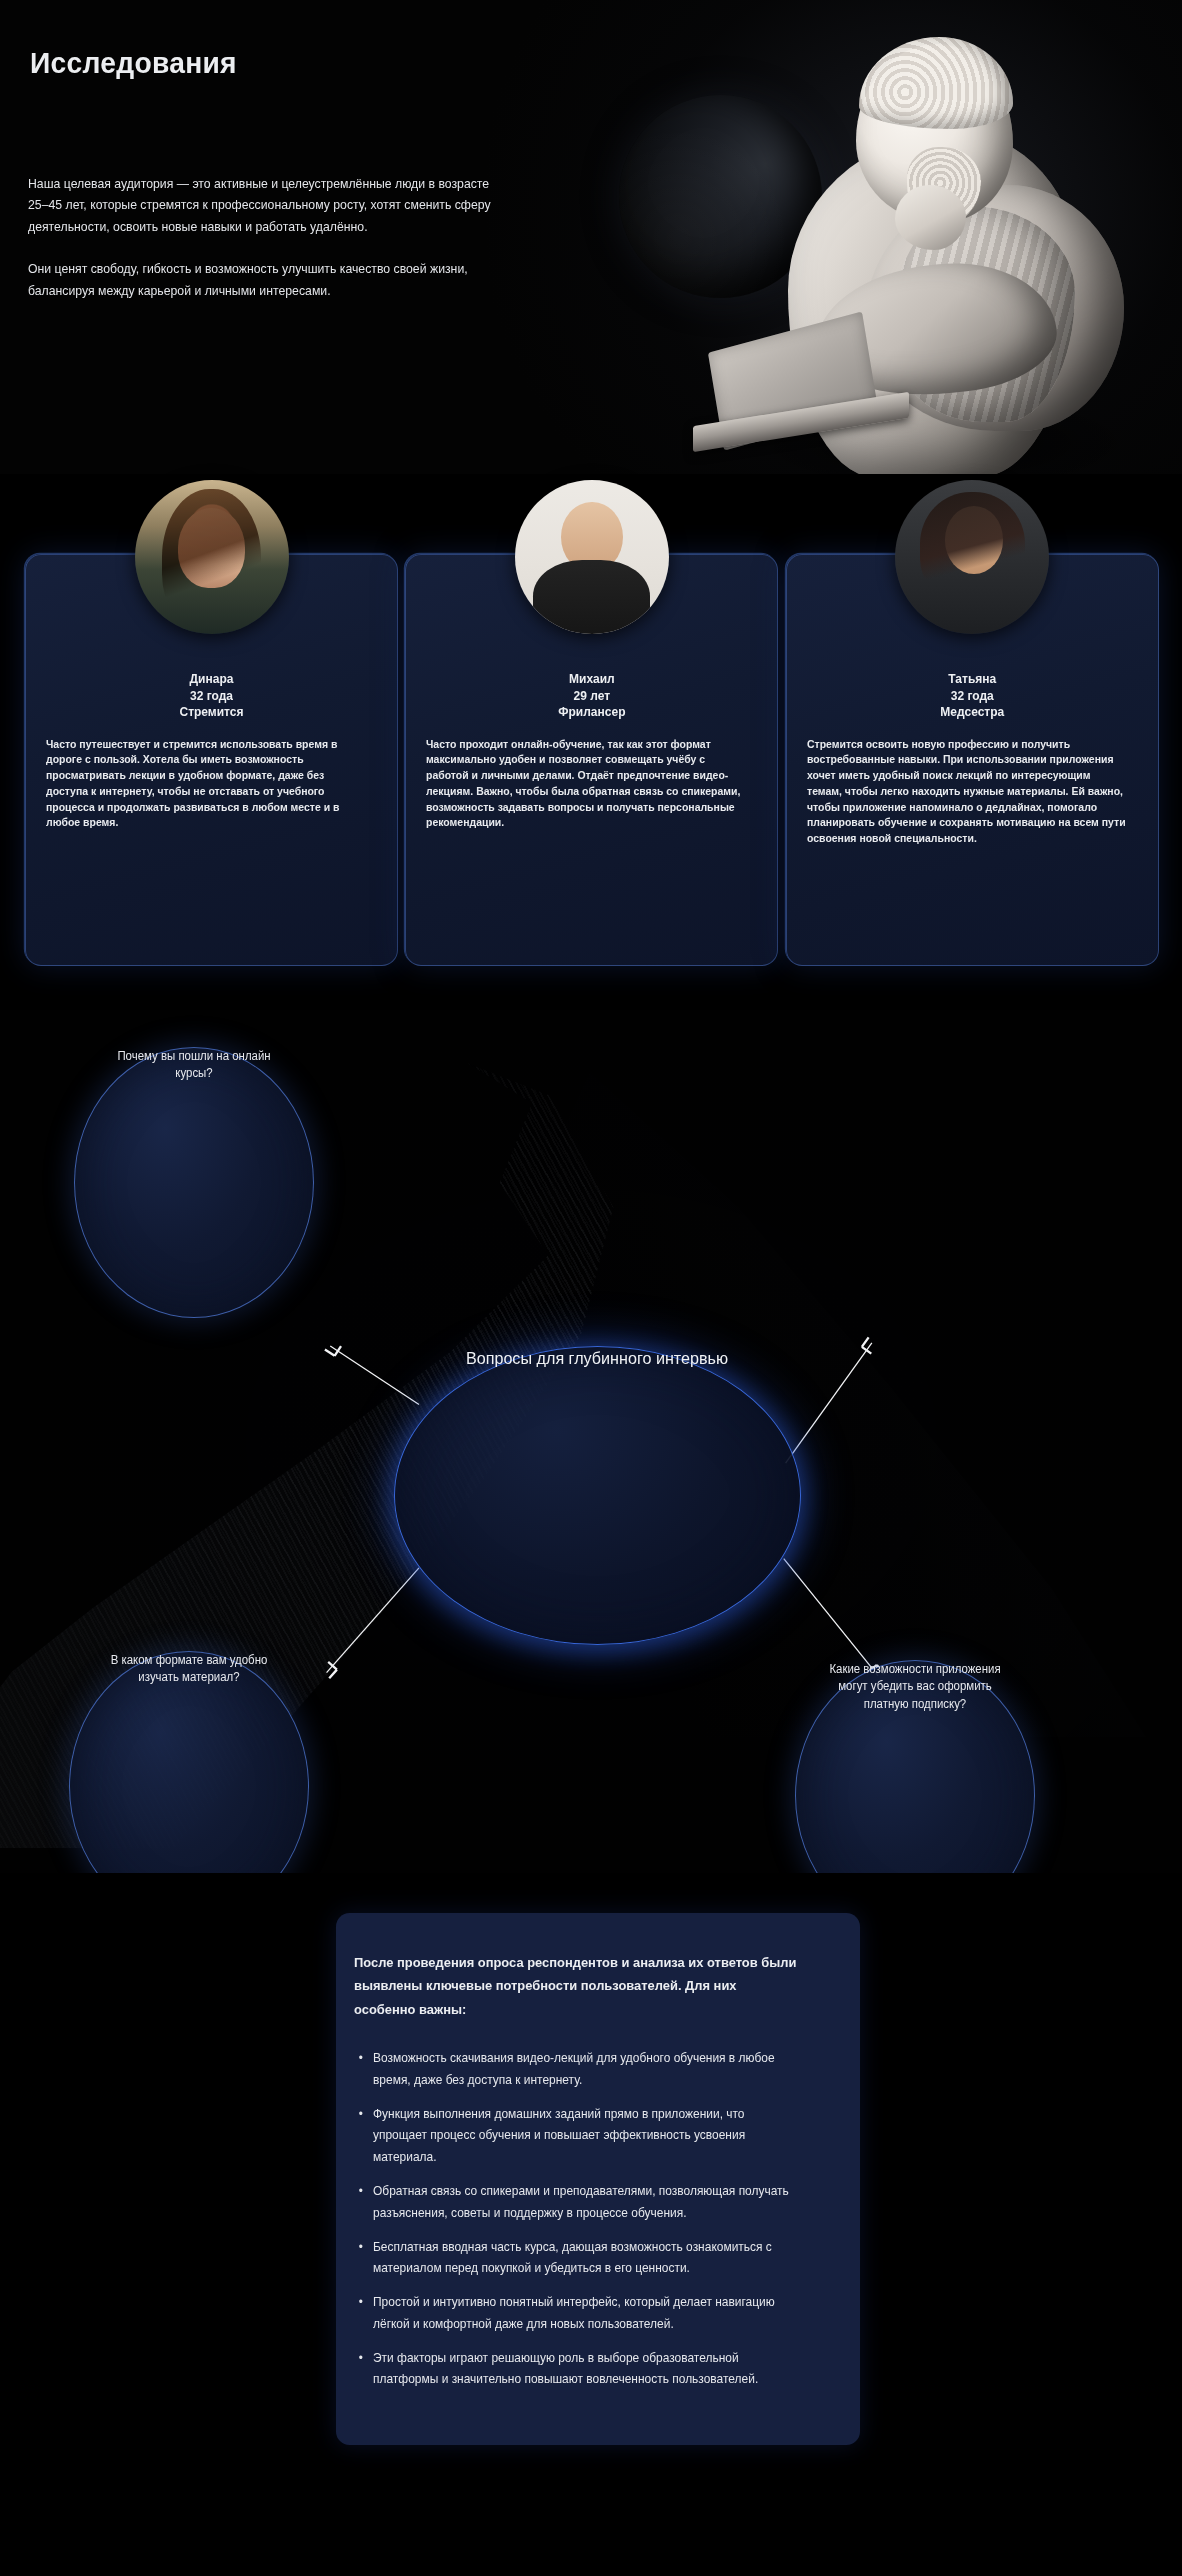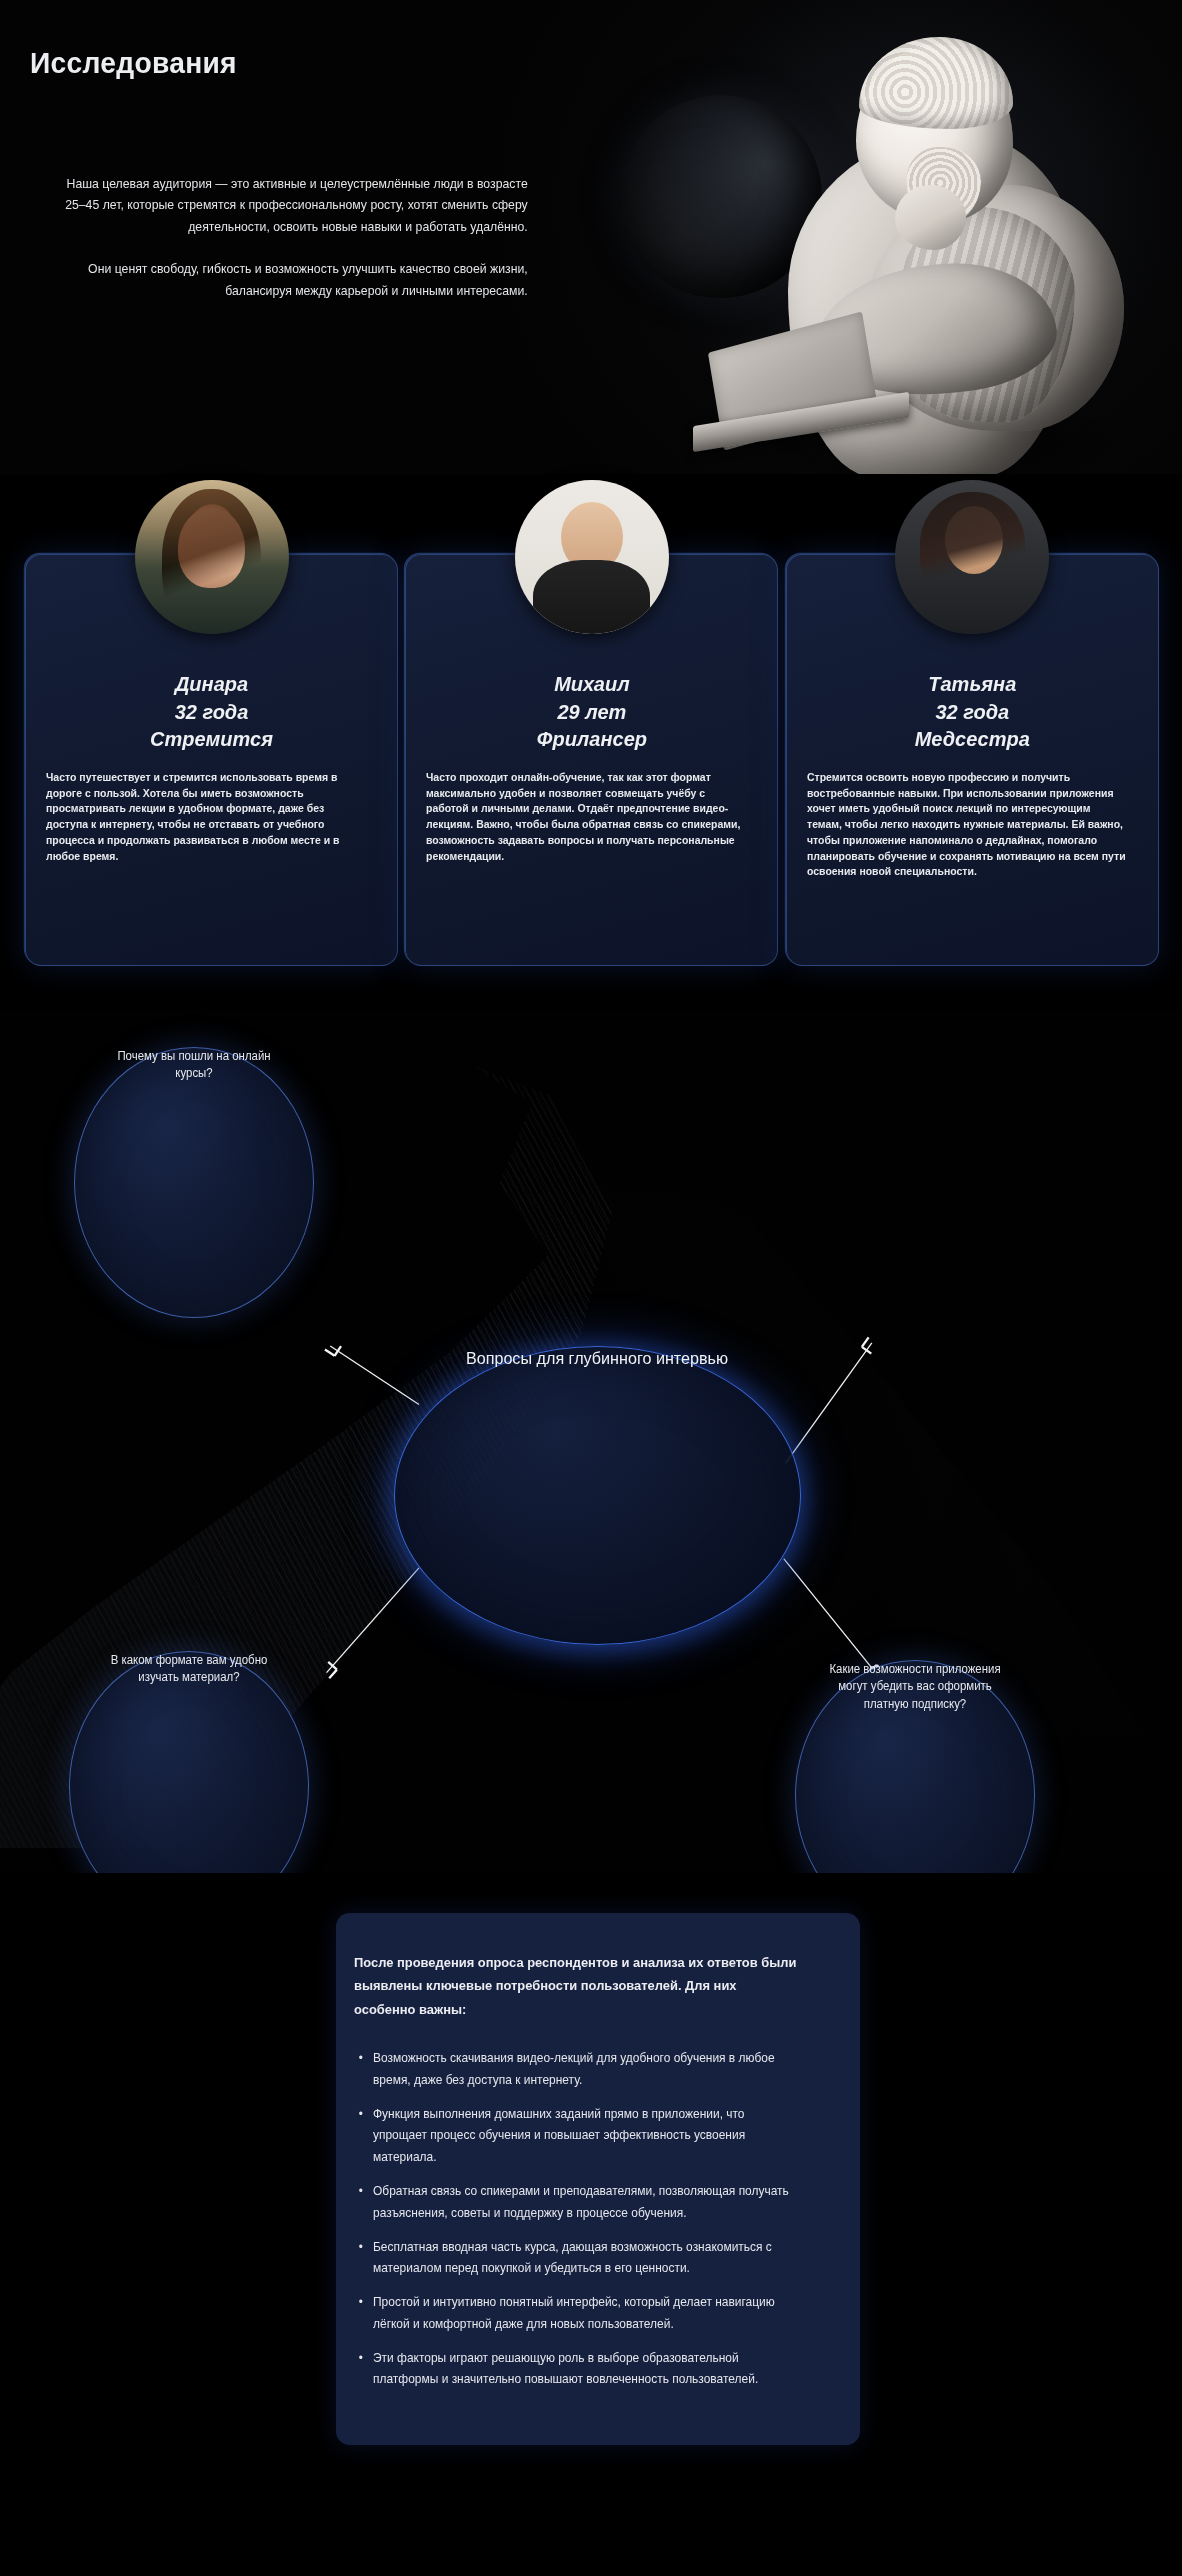--- a/index.html
+++ b/index.html
@@ -102,21 +102,21 @@
     position:absolute;left:92px;top:394px;width:382px;height:99px;
     background:radial-gradient(ellipse at 50% 50%, rgba(0,0,0,.85) 0%, rgba(0,0,0,0) 72%);
   }
 
   .hero-title{
     position:absolute;left:30px;top:46px;
     font-size:30px;font-weight:700;letter-spacing:0.3px;color:#eceef1;
     font-family:"Liberation Sans", sans-serif;
     transform:scaleX(.94);transform-origin:left center;
   }
-  .hero-copy{position:absolute;left:46px;top:173px;width:518px;text-align:right;}
+  .hero-copy{position:absolute;left:28px;top:173px;width:518px;}
   .hero-copy p{
     font-size:13.2px;line-height:1.62;color:#e4e6ea;font-weight:400;
     transform:scaleX(.93);transform-origin:left top;
   }
   .hero-copy p + p{margin-top:21px;}
 
   
   .personas{position:absolute;left:0;top:474px;width:1183px;height:536px;background:#000;}
   .persona-grid{position:absolute;left:25px;top:80px;width:1134px;display:flex;gap:7.4px;}
   .persona{
@@ -144,21 +144,21 @@
       background:linear-gradient(180deg,#e5c4a4 0%,#cfa37f 100%);}
   .ph-b::after{content:"";position:absolute;left:12%;top:52%;width:76%;height:56%;border-radius:42% 42% 0 0;
       background:linear-gradient(180deg,#232323 0%,#141414 100%);}
   .ph-c{background:linear-gradient(180deg,#3b3d40 0%,#2a2c2f 55%,#1d1f22 100%);}
   .ph-c::before{content:"";position:absolute;left:32%;top:17%;width:38%;height:44%;border-radius:50%;
       background:linear-gradient(180deg,#e0b896 0%,#c2946f 100%);}
   .ph-c::after{content:"";position:absolute;left:16%;top:8%;width:68%;height:70%;border-radius:48% 48% 38% 38%;
       background:linear-gradient(165deg,#201713 0%,#32211c 50%,rgba(50,33,28,0) 66%);opacity:.9;}
 
   .persona-head{text-align:center;margin-bottom:16px;}
-  .persona-head div{font-size:20px;font-weight:700;line-height:1.38;color:#eef0f3;font-style:italic;}
+  .persona-head div{font-size:12px;font-weight:700;line-height:1.38;color:#eef0f3;}
   .persona-body{
     font-size:10.8px;line-height:1.46;font-weight:700;color:#e9ebef;
     transform:scaleX(.97);transform-origin:left top;
   }
 
   
   .diagram{position:absolute;left:0;top:1010px;width:1183px;height:863px;overflow:hidden;background:#020203;}
   .mountain{
     position:absolute;left:-37px;top:37px;width:813px;height:801px;
     background:

